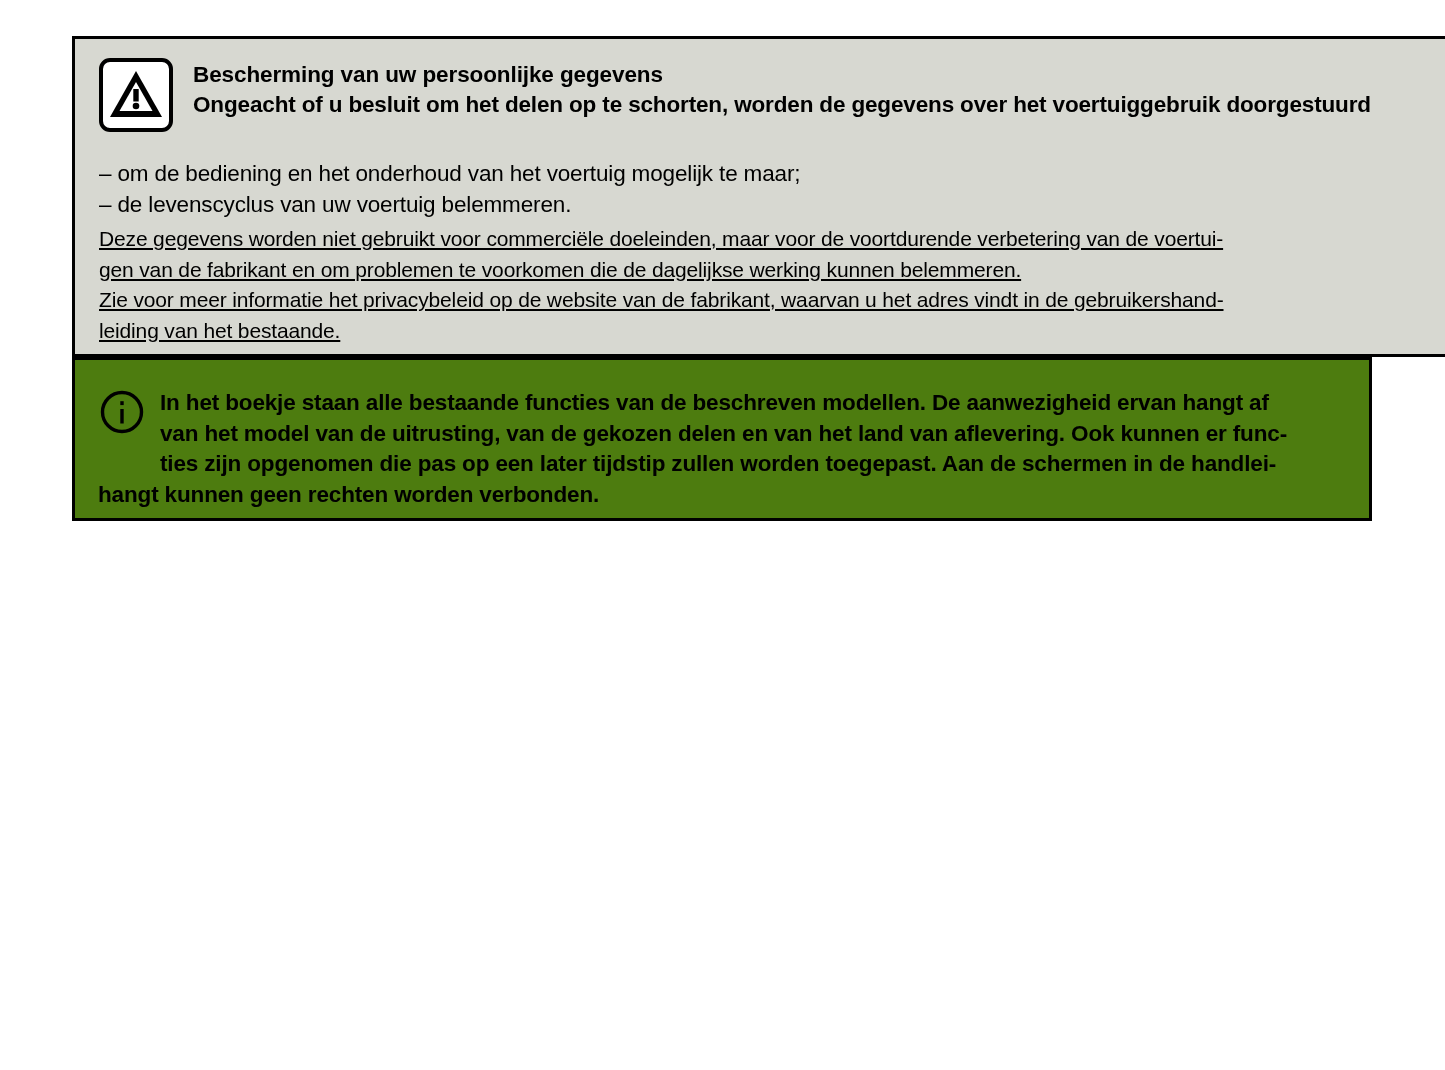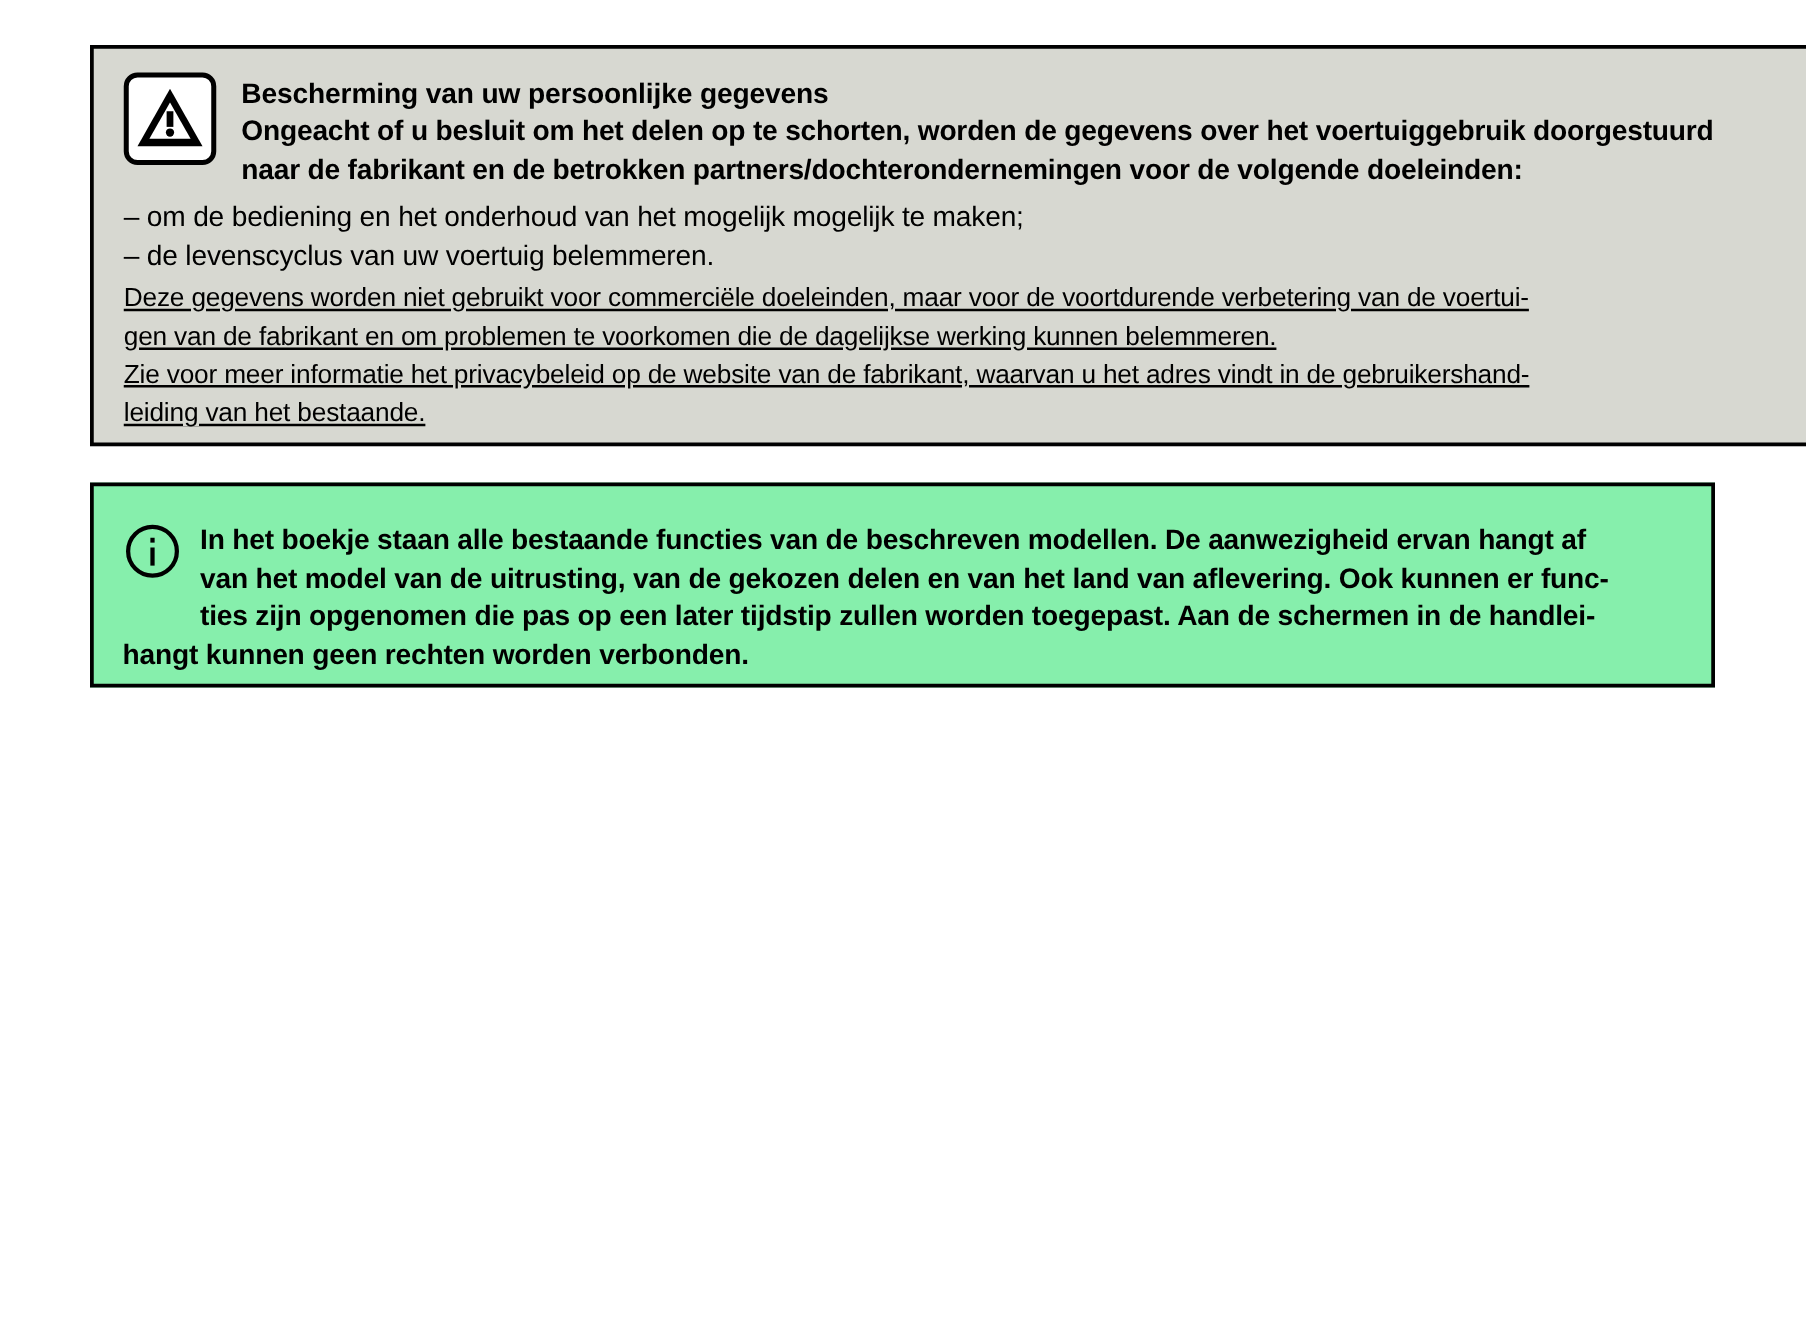--- a/index.html
+++ b/index.html
@@ -103,25 +103,25 @@
     line-height: 30.5px;
     letter-spacing: -0.15px;
     text-decoration: underline;
   }
   .warn-body .ln { display: block; white-space: nowrap; }
 
   
   .info-box {
     position: absolute;
     left: 72px;
-    top: 386px;
+    top: 357px;
     width: 1300px;           
     height: 164px;           
     box-sizing: border-box;
-    background: #86efac;
+    background: #4d7c0f;
     border: 3px solid #000000;
   }
   .info-inner {
     position: relative;
     height: 100%;
   }
 
   .info-icon {
     position: absolute;
     left: 25px;
@@ -159,26 +159,25 @@
           <path d="M28 15 L44.5 44 L11.5 44 Z" fill="#ffffff"></path>
           <rect x="25.3" y="22" width="5.4" height="12.5" fill="#000000"></rect>
           <circle cx="28" cy="39" r="3.3" fill="#000000"></circle>
         </svg>
       </div>
 
       <div class="warn-head">
         <div class="warn-title">Bescherming van uw persoonlijke gegevens</div>
         <div class="warn-lead">
           <span class="ln">Ongeacht of u besluit om het delen op te schorten, worden de gegevens over het voertuiggebruik doorgestuurd</span>
-          <span class="ln">naar de fabrikant en de betrokken partners/dochterondernemingen voor de volgende doeleinden:</span>
         </div>
       </div>
 
       <div class="warn-list">
-        <span class="ln">– om de bediening en het onderhoud van het mogelijk mogelijk te maken;</span>
+        <span class="ln">– om de bediening en het onderhoud van het voertuig mogelijk te maar;</span>
         <span class="ln">– de levenscyclus van uw voertuig belemmeren.</span>
       </div>
 
       <div class="warn-body">
         <span class="ln">Deze gegevens worden niet gebruikt voor commerciële doeleinden, maar voor de voortdurende verbetering van de voertui-</span>
         <span class="ln">gen van de fabrikant en om problemen te voorkomen die de dagelijkse werking kunnen belemmeren.</span>
         <span class="ln">Zie voor meer informatie het privacybeleid op de website van de fabrikant, waarvan u het adres vindt in de gebruikershand-</span>
         <span class="ln">leiding van het bestaande.</span>
       </div>
 

